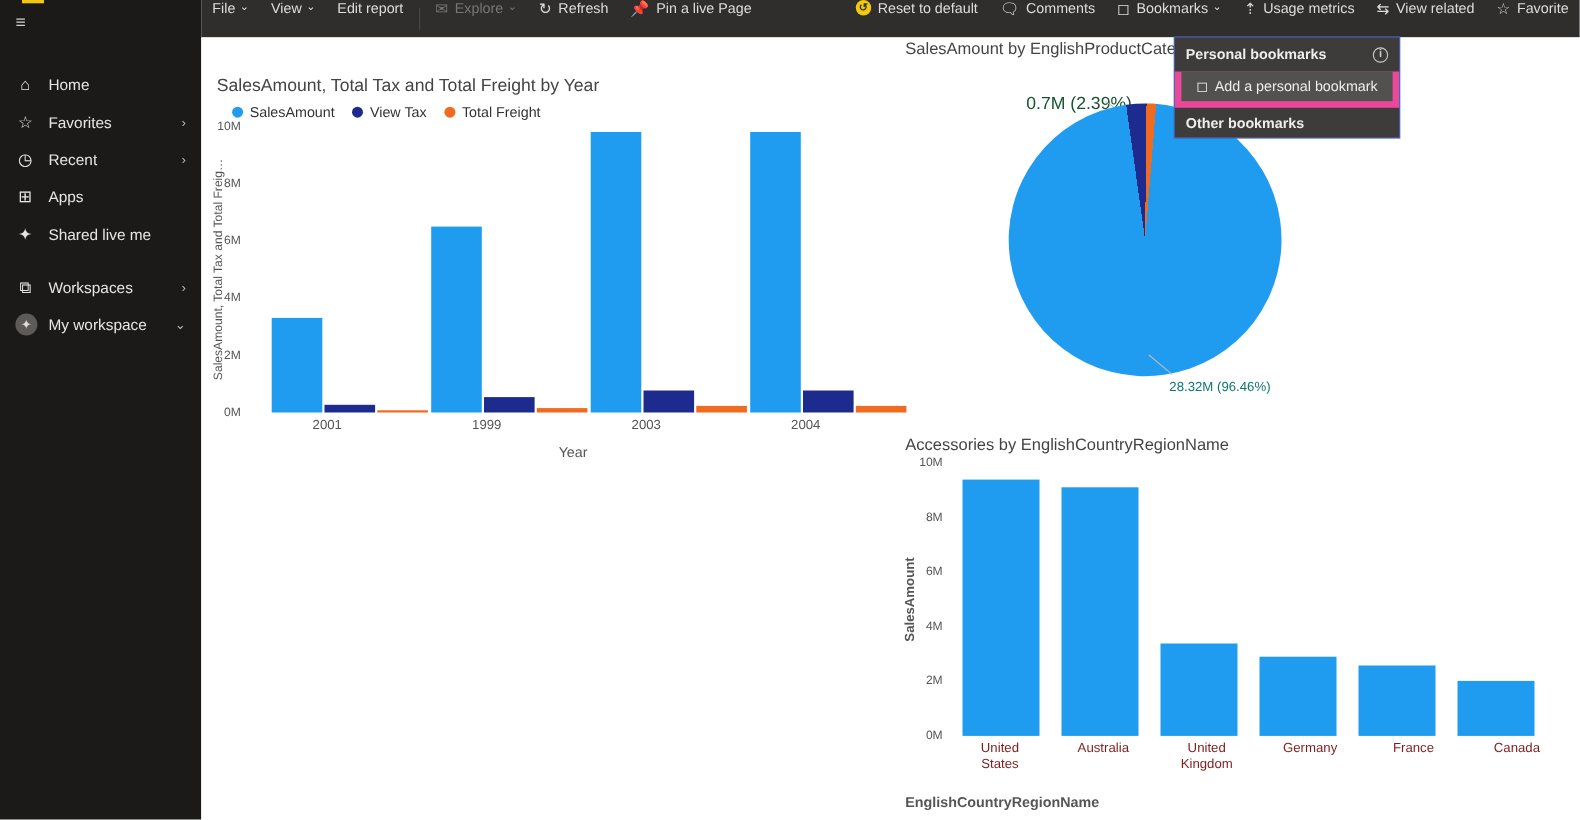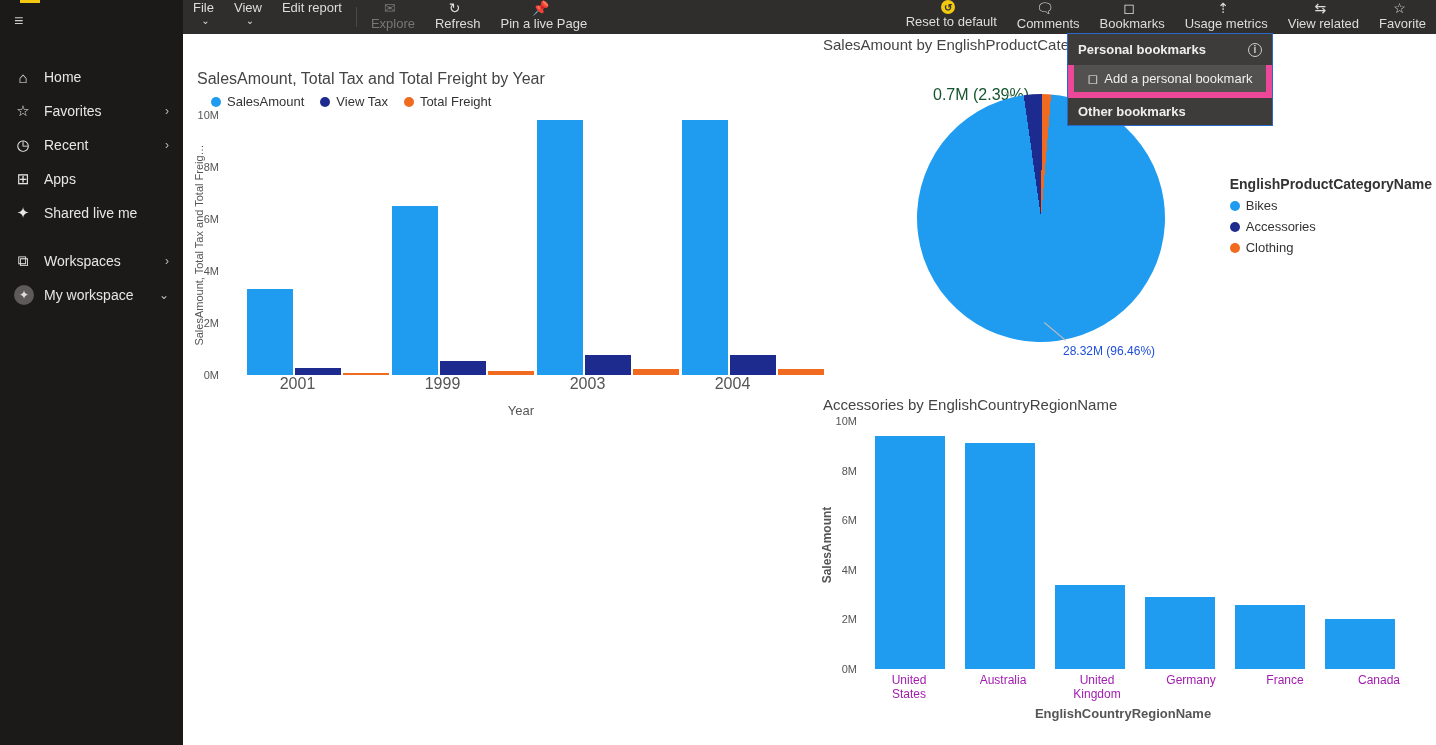--- a/index.html
+++ b/index.html
@@ -77,24 +77,23 @@
     display: flex;
     align-items: center;
     font-size: 13px;
   }
   .toolbar-left { display: flex; align-items: center; flex: 1; }
   .toolbar-right { display: flex; align-items: center; }
   .tool-btn {
     padding: 0 10px;
     height: 34px;
     display: flex;
-    align-items: center;
+    align-items: flex-start;
     cursor: pointer;
     white-space: nowrap;
-    flex-direction: column;
   }
   .tool-sep {
     width: 1px; height: 20px;
     background: #4a4948;
     margin: 0 4px;
   }
   .tool-btn.disabled { color: #777; cursor: default; }
   .tool-ico { margin-right: 6px; font-size: 14px; display:inline-block; }
   .caret { margin-left: 4px; font-size: 10px; }
 
@@ -150,21 +149,21 @@
     left: -26px; top: 50%;
     transform: translate(-50%, -50%) rotate(-90deg);
     transform-origin: center;
     font-size: 11px;
     color: #555;
     white-space: nowrap;
     width: 260px;
     text-align: center;
   }
   .ytick { position: absolute; left: -6px; font-size: 11px; color: #555; transform: translateY(-50%); }
-  .xcat { display: flex; position: absolute; left: 0; right: 0; bottom: -18px; font-size: 16px; color: #555;}
+  .xcat { display: flex; position: absolute; left: 0; right: 0; bottom: -18px; font-size: 12px; color: #555;}
   .xcat div { flex: 1; text-align: center; }
   .xlabel1 { text-align:center; font-size:13px; color:#555; margin-top: 28px; margin-left: 28px;}
   .bars-row { position: absolute; left: 0; right: 0; bottom: 0; top: 0; display: flex; }
   .bar-group { flex: 1; position: relative; }
   .bar { position: absolute; bottom: 0; }
   .bar.b-blue { background: #1f9cf0; }
   .bar.b-navy { background: #1e2b8e; }
   .bar.b-orange { background: #f06a1f; }
 
   
@@ -196,21 +195,21 @@
   }
   .pie-line1 {
     position: absolute;
     left: 180px; top: 62px;
     width: 22px; height: 1px; background: #bbb;
     transform: rotate(35deg);
   }
   .pie-label2 {
     position: absolute;
     left: 240px; top: 308px;
-    font-size: 12px; color: #1d4ed8;
+    font-size: 12px; color: #0f766e;
   }
   .pie-line2 {
     position: absolute;
     left: 218px; top: 295px;
     width: 28px; height: 1px; background: #bbb;
     transform: rotate(40deg);
   }
   .pie-legend {
     position: absolute;
     right: 0; top: 140px;
@@ -283,23 +282,23 @@
     transform: translate(-50%, -50%) rotate(-90deg);
     font-size: 12px; color: #555;
     white-space: nowrap;
     width: 200px; text-align:center;
     font-weight: 600;
   }
   .ytick3 { position: absolute; left: -8px; font-size: 11px; color: #555; transform: translateY(-50%);}
   .bars3 { position: absolute; left: 0; right: 0; bottom: 0; top: 0; display: flex; gap: 20px; padding: 0 10px;}
   .bar3 { flex: 1; position: relative; }
   .bar3-inner { position: absolute; bottom: 0; left: 0; right: 0; background: #1f9cf0; }
-  .xcat3 { display: flex; gap: 26px; padding: 0 10px; margin-top: 4px; font-size: 12px; color: #a21caf;}
+  .xcat3 { display: flex; gap: 26px; padding: 0 10px; margin-top: 4px; font-size: 12px; color: #7f1d1d;}
   .xcat3 div { flex: 1; text-align: center; line-height: 1.2;}
-  .xlabel3 { text-align:center; font-size:13px; color:#555; margin-top: 4px; font-weight:600;}
+  .xlabel3 { font-size:13px; color:#555; margin-top: 20px; font-weight:600;}
 </style>
 </head>
 <body>
 
 <div class="sidebar">
   <div class="yellow-accent"></div>
   <div class="sidebar-hamburger">≡</div>
   <div class="nav-list">
     <div class="nav-item">
       <span class="nav-icon">⌂</span>
@@ -470,35 +469,20 @@
 
   <div class="chart2">
     <div class="chart-title small">SalesAmount by EnglishProductCategoryName</div>
     <div class="pie-label1">0.7M (2.39%)</div>
     <div class="pie-line1"></div>
     <div class="pie-wrap">
       <div class="pie"></div>
     </div>
     <div class="pie-line2"></div>
     <div class="pie-label2">28.32M (96.46%)</div>
-    <div class="pie-legend">
-      <div class="pie-legend-title">EnglishProductCategoryName</div>
-      <div class="legend-item">
-          <span class="swatch c-blue"></span>
-          <span>Bikes</span>
-        </div>
-      <div class="legend-item">
-          <span class="swatch c-navy"></span>
-          <span>Accessories</span>
-        </div>
-      <div class="legend-item">
-          <span class="swatch c-orange"></span>
-          <span>Clothing</span>
-        </div>
-    </div>
   </div>
 
   <div class="chart3">
     <div class="chart-title small">Accessories by EnglishCountryRegionName</div>
     <div class="plot3">
       <div class="ylabel3">SalesAmount</div>
       <div id="yticks3">
           <div class="ytick3" style="position: absolute; bottom: 0px; left: -8px; transform: translate(-100%, 50%);">0M</div>
           <div class="ytick3" style="position: absolute; bottom: 49.6px; left: -8px; transform: translate(-100%, 50%);">2M</div>
           <div class="ytick3" style="position: absolute; bottom: 99.2px; left: -8px; transform: translate(-100%, 50%);">4M</div>

